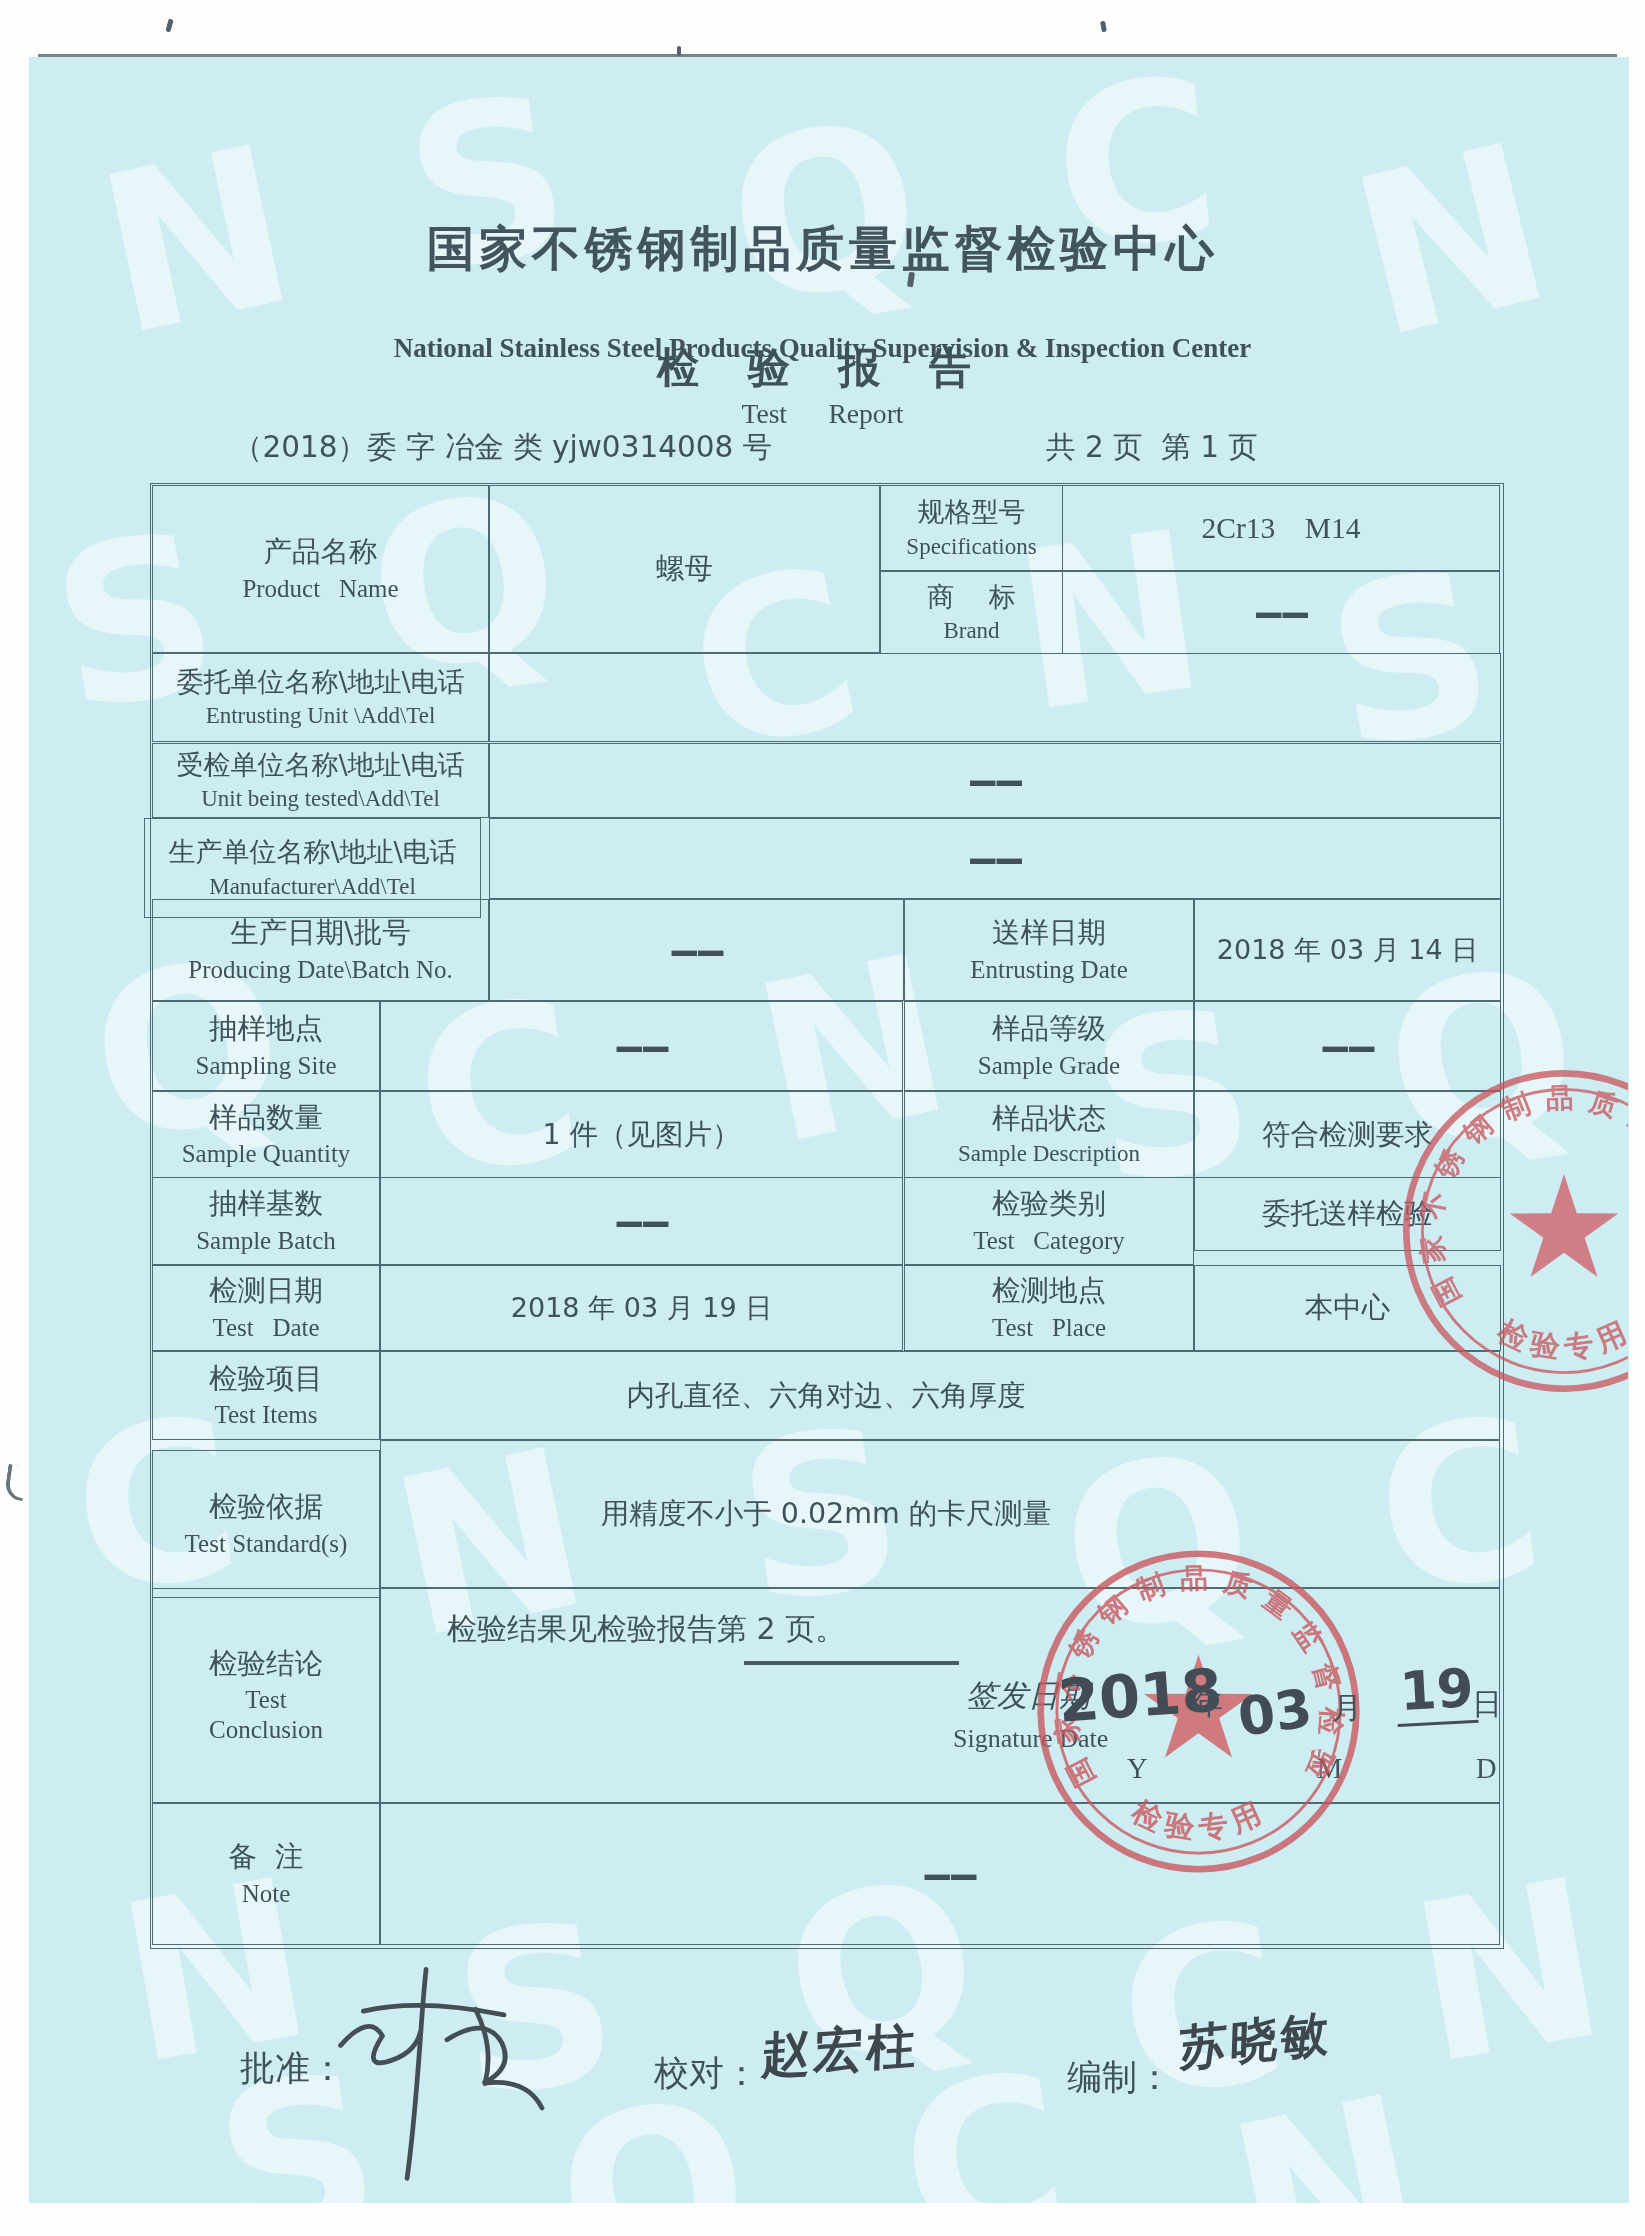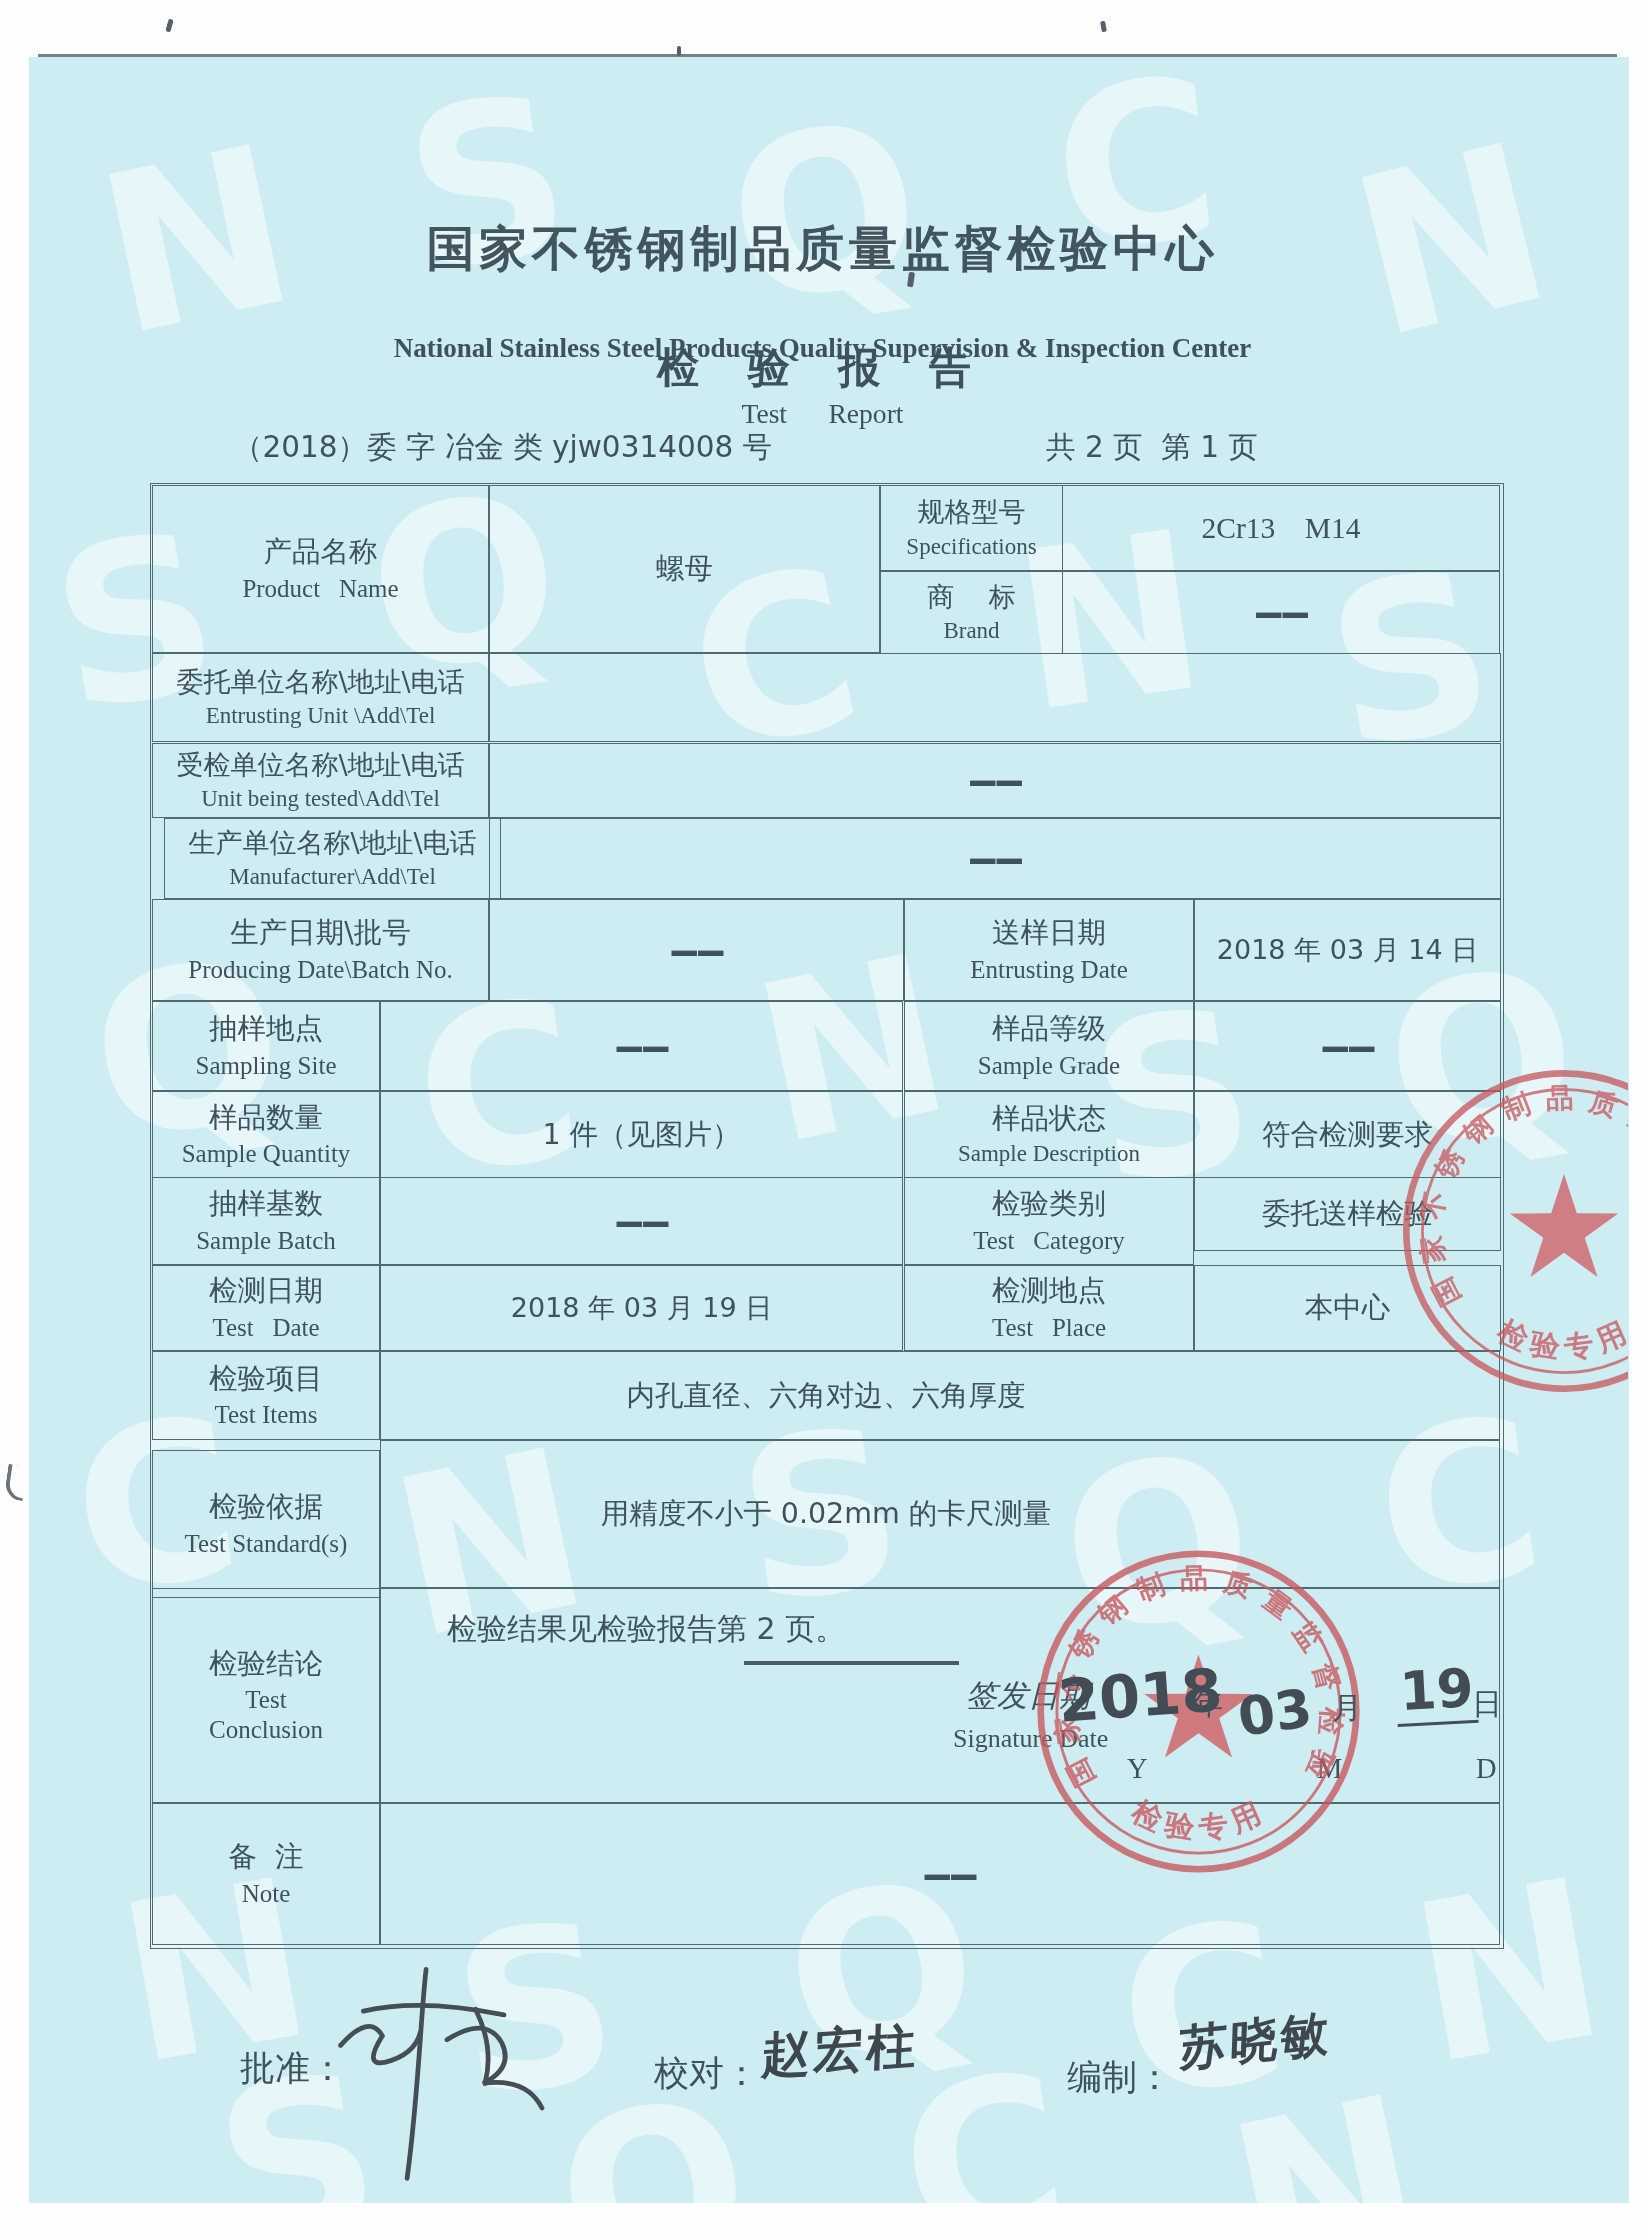--- a/index.html
+++ b/index.html
@@ -125,21 +125,21 @@
   </div>
 
   <div class="cell" style="left:152px;top:743px;width:337px;height:75px;">
     <span class="zh" style="font-size:27px;">受检单位名称\地址\电话</span>
     <span class="en" style="font-size:23px;">Unit being tested\Add\Tel</span>
   </div>
   <div class="cell" style="left:489px;top:743px;width:1012px;height:75px;">
     <span class="val dash">——</span>
   </div>
 
-  <div class="cell" style="left:164px;top:818px;width:337px;height:81px;">
+  <div class="cell" style="left:144px;top:818px;width:337px;height:100px;">
     <span class="zh" style="font-size:27px;">生产单位名称\地址\电话</span>
     <span class="en" style="font-size:23px;">Manufacturer\Add\Tel</span>
   </div>
   <div class="cell" style="left:489px;top:818px;width:1012px;height:81px;">
     <span class="val dash">——</span>
   </div>
 
   <div class="cell" style="left:152px;top:899px;width:337px;height:102px;">
     <span class="zh">生产日期\批号</span>
     <span class="en">Producing Date\Batch No.</span>

